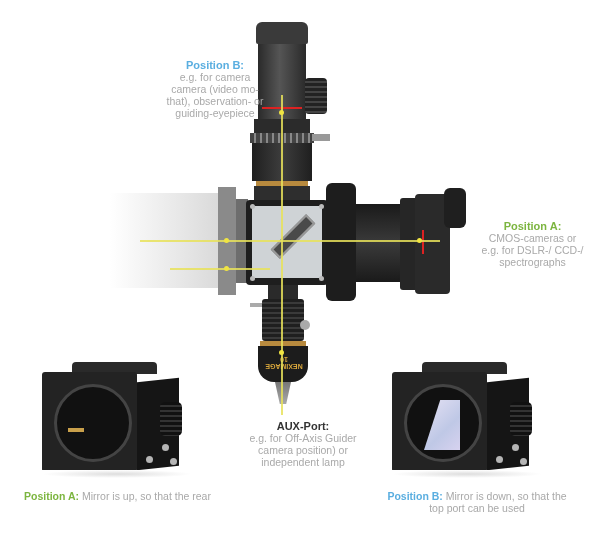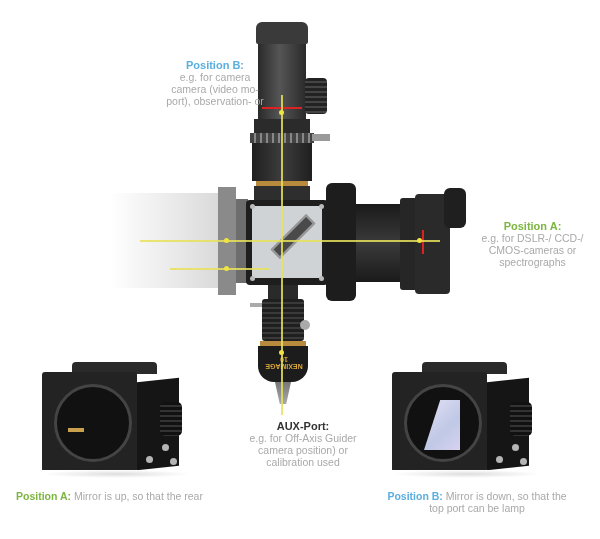--- a/index.html
+++ b/index.html
@@ -124,35 +124,36 @@
 <div class="abs dot" style="left:224px;top:238px;"></div>
 <div class="abs dot" style="left:224px;top:266px;"></div>
 <div class="abs dot" style="left:279px;top:110px;"></div>
 <div class="abs dot" style="left:279px;top:350px;"></div>
 <div class="abs dot" style="left:417px;top:238px;"></div>
 
 <div class="label" style="left:150px;top:59px;width:130px;">
   <span class="title blue">Position B:</span>
   <span style="display:block">e.g. for camera</span>
   <span style="display:block">camera (video mo-</span>
-  <span style="display:block">port), observation- or</span>
+  <span style="display:block">that), observation- or</span>
+  <span style="display:block">guiding-eyepiece</span>
 </div>
 
 <div class="label" style="left:470px;top:220px;width:125px;">
   <span class="title green">Position A:</span>
+  <span style="display:block">CMOS-cameras or</span>
   <span style="display:block">e.g. for DSLR-/ CCD-/</span>
-  <span style="display:block">CMOS-cameras or</span>
   <span style="display:block">spectrographs</span>
 </div>
 
 <div class="label" style="left:228px;top:420px;width:150px;">
   <span class="title dark">AUX-Port:</span>
   <span style="display:block">e.g. for Off-Axis Guider</span>
   <span style="display:block">camera position) or</span>
-  <span style="display:block">calibration used</span>
+  <span style="display:block">independent lamp</span>
 </div>
 
 <div class="abs cube" style="left:42px;top:362px;">
   <div class="cube-top"></div>
   <div class="cube-face"></div>
   <div class="cube-side"></div>
   <div class="cube-ring"></div>
   <div class="cube-pin"></div>
   <div class="cube-knob"></div>
   <div class="cube-bolt" style="left:120px;top:82px;"></div>
@@ -167,20 +168,20 @@
   <div class="cube-side"></div>
   <div class="cube-ring"></div>
   <div class="prism"></div>
   <div class="cube-knob"></div>
   <div class="cube-bolt" style="left:120px;top:82px;"></div>
   <div class="cube-bolt" style="left:104px;top:94px;"></div>
   <div class="cube-bolt" style="left:128px;top:96px;"></div>
   <div class="cube-shadow"></div>
 </div>
 
-<div class="label" style="left:2px;top:490px;width:215px;text-align:center;">
+<div class="label" style="left:10px;top:490px;width:215px;text-align:center;">
   <span><span class="inline-title green">Position A:</span><span> Mirror is up, so that the rear</span></span>
 </div>
 
 <div class="label" style="left:372px;top:490px;width:210px;">
   <span><span class="inline-title blue">Position B:</span><span> Mirror is down, so that the</span></span>
-  <span style="display:block">top port can be lamp</span>
+  <span style="display:block">top port can be used</span>
 </div>
 
 </body></html>

